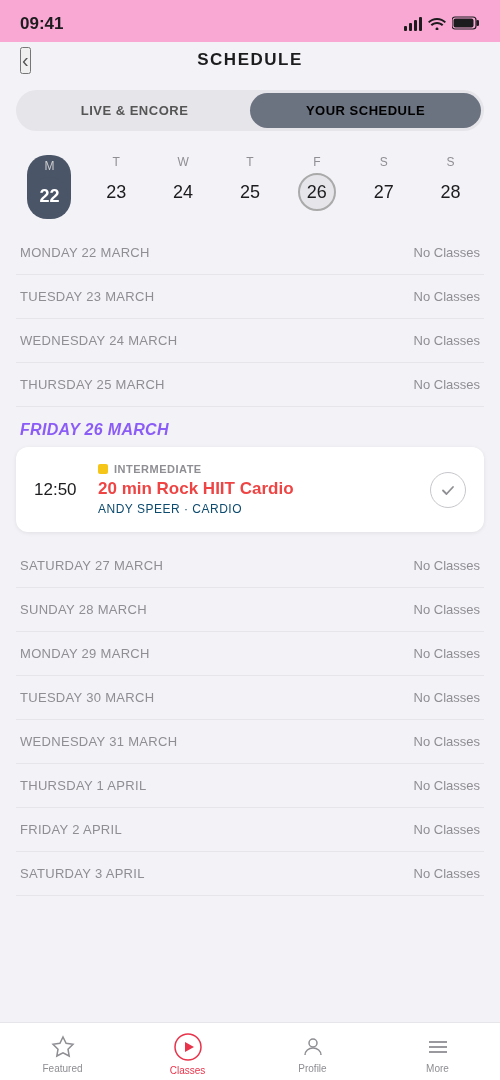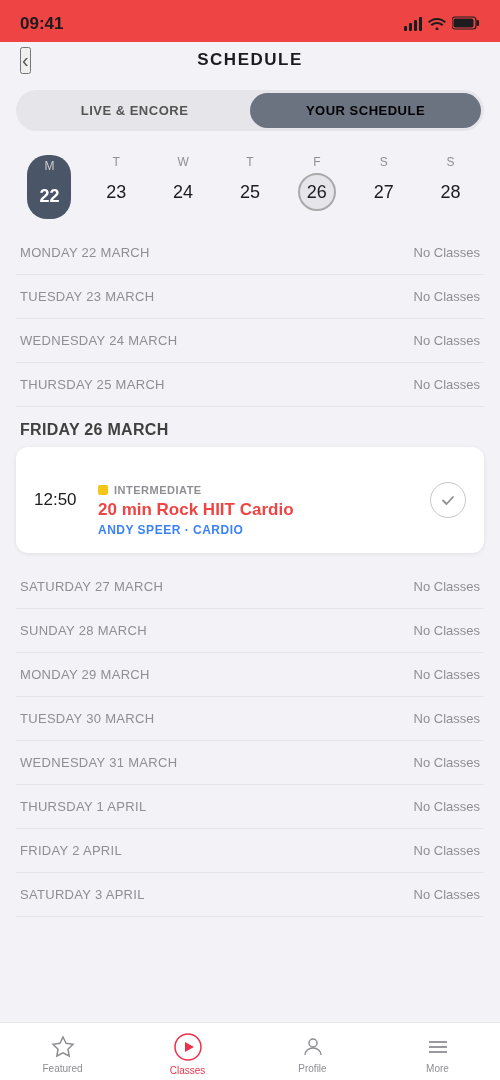--- a/index.html
+++ b/index.html
@@ -12,21 +12,21 @@
       color: #1c1c1e;
       position: relative;
     }
 
     
     .status-bar {
       display: flex;
       justify-content: space-between;
       align-items: center;
       padding: 14px 20px 8px 20px;
-      background: #ef4444;
+      background: #f9a8d4;
     }
     .status-time {
       font-size: 17px;
       font-weight: 600;
       color: #1c1c1e;
     }
     .status-icons {
       display: flex;
       align-items: center;
       gap: 6px;
@@ -172,23 +172,24 @@
       font-size: 13px;
       color: #8e8e93;
     }
 
     .day-section-header {
       padding: 14px 4px 8px 4px;
     }
     .day-section-title {
       font-size: 16px;
       font-weight: 700;
-      color: #404040;
+      color: #8b5cf6;
       text-transform: uppercase;
       letter-spacing: 0.3px;
+      font-style: italic;
     }
 
     
     .class-card {
       background: #fff;
       border-radius: 12px;
       padding: 16px 18px;
       display: flex;
       align-items: center;
       gap: 16px;
@@ -196,21 +197,20 @@
       box-shadow: 0 1px 4px rgba(0,0,0,0.08);
     }
     .class-time {
       font-size: 17px;
       font-weight: 500;
       color: #1c1c1e;
       min-width: 48px;
     }
     .class-info {
       flex: 1;
-      margin-top: 21px;
     }
     .class-level {
       display: flex;
       align-items: center;
       gap: 6px;
       font-size: 11px;
       font-weight: 600;
       color: #8e8e93;
       letter-spacing: 0.5px;
       text-transform: uppercase;
@@ -224,22 +224,22 @@
       display: inline-block;
     }
     .class-name {
       font-size: 17px;
       font-weight: 600;
       color: #ef4444;
       margin-bottom: 3px;
     }
     .class-meta {
       font-size: 12px;
-      color: #3b82f6;
-      font-weight: 700;
+      color: #0c4a6e;
+      font-weight: 400;
       letter-spacing: 0.5px;
       text-transform: uppercase;
     }
     .check-circle {
       width: 36px;
       height: 36px;
       border: 1.5px solid #c7c7cc;
       border-radius: 50%;
       display: flex;
       align-items: center;

